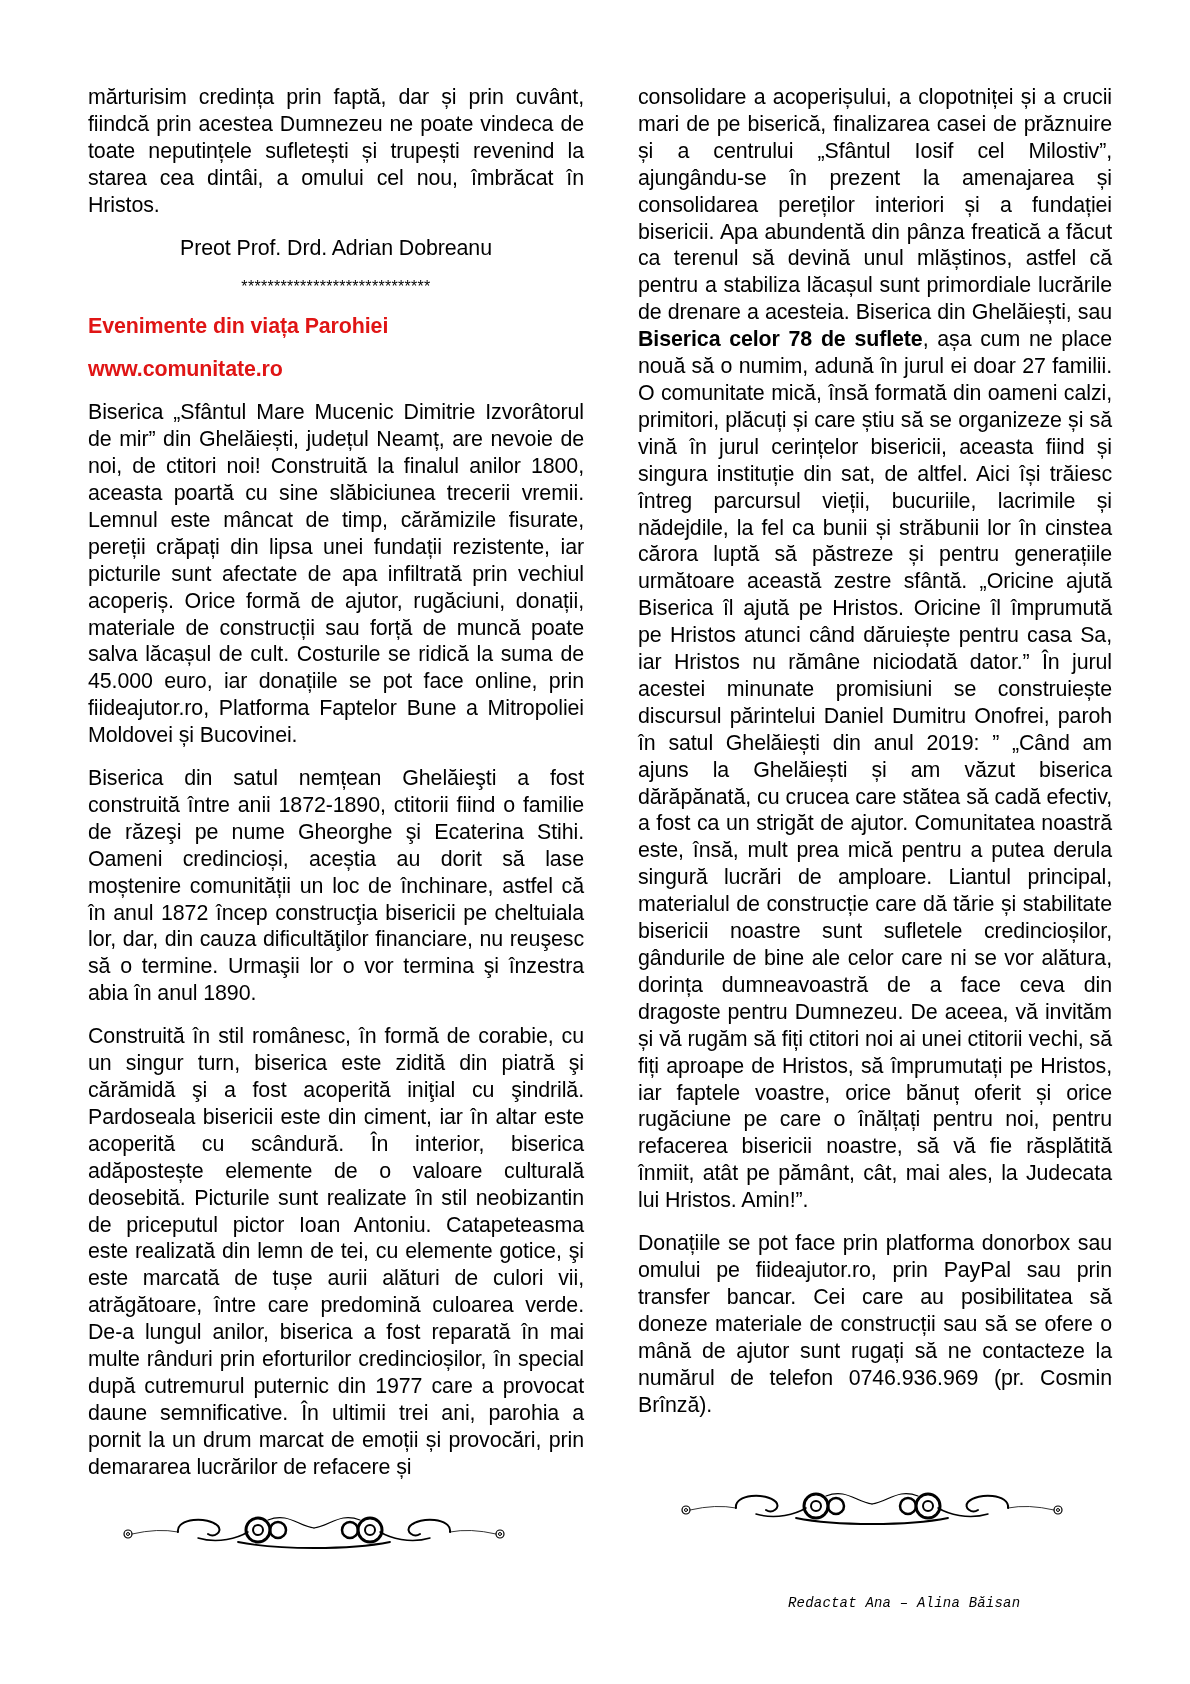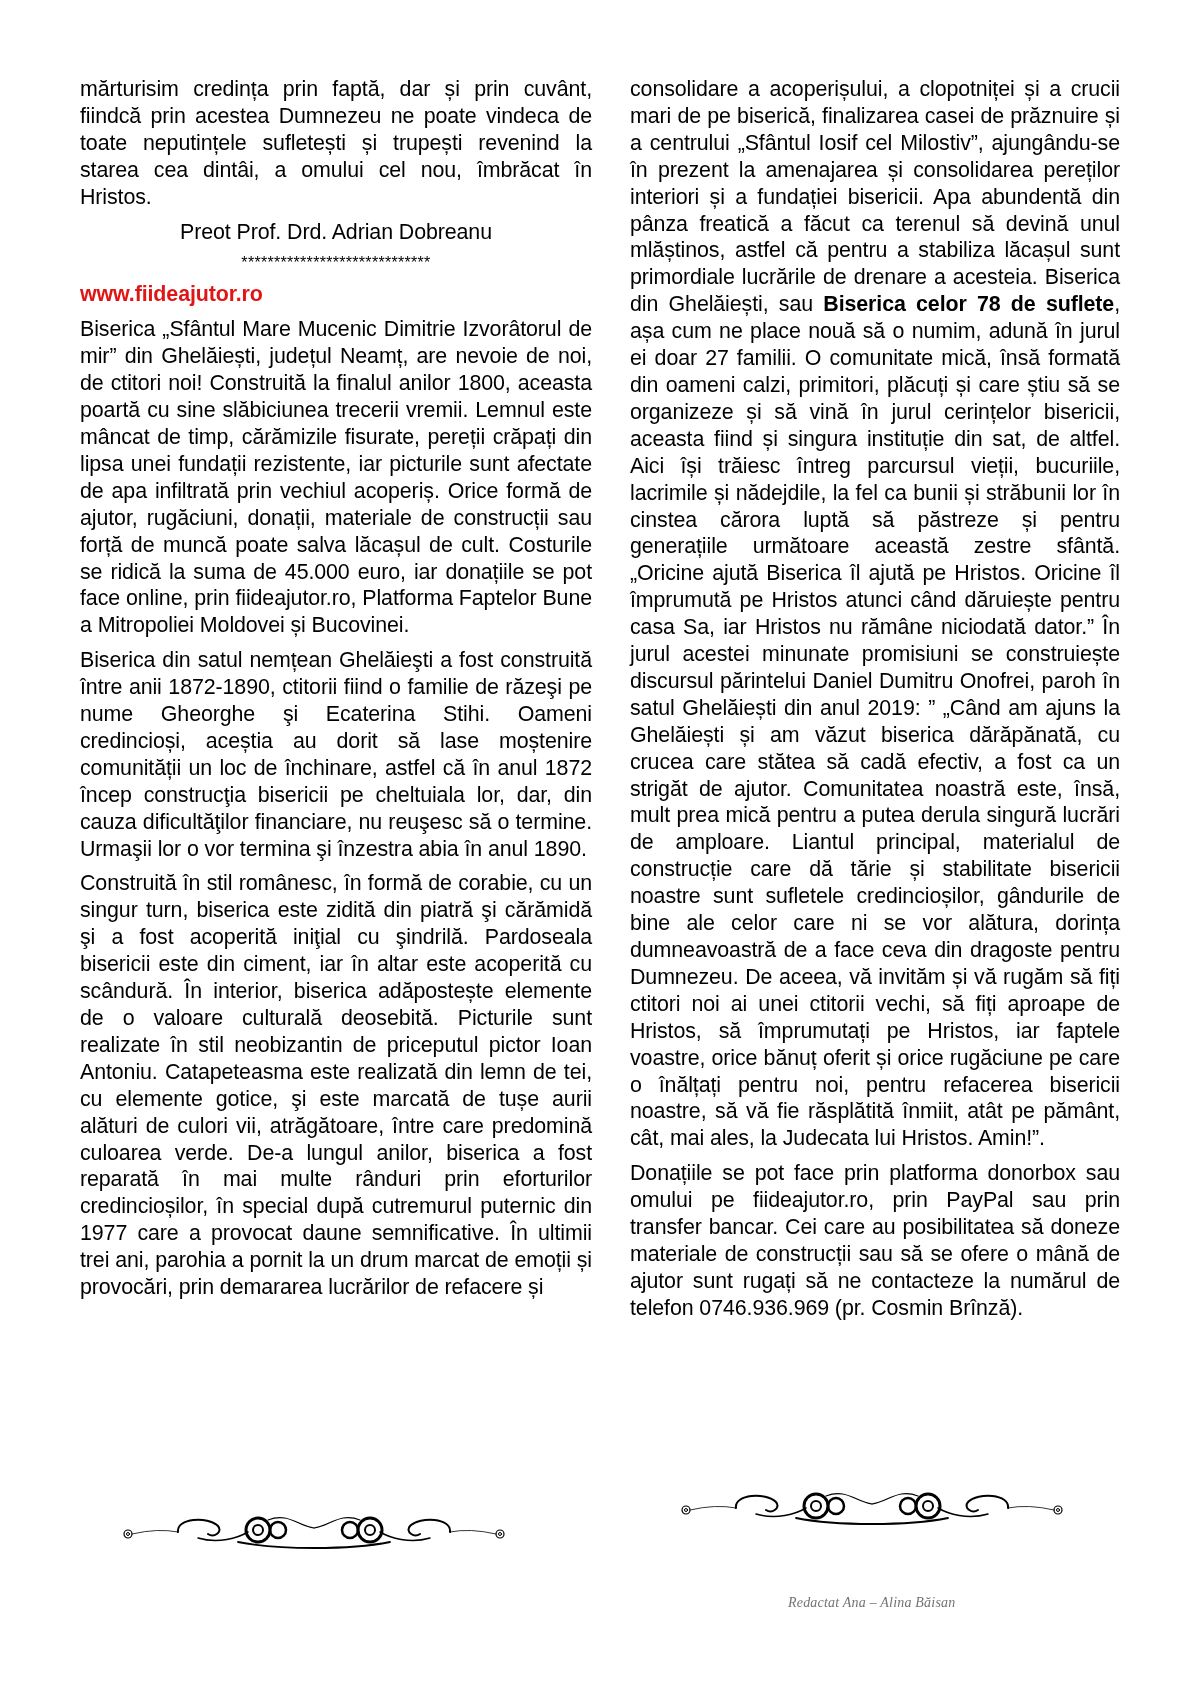--- a/index.html
+++ b/index.html
@@ -7,44 +7,45 @@
   .col {
     position: absolute;
     top: 68px;
     font-family: "Liberation Sans", sans-serif;
     font-size: 21.4px;
     line-height: 26.9px;
     color: #000;
     text-align: justify;
     letter-spacing: -0.1px;
   }
-  .col p { margin: 8px; }
+  .col p { margin: 16px; }
   #col-left { left: 72px; width: 528px; }
   #col-right { left: 622px; width: 506px; }
   .signature { text-align: center; }
   .separator { text-align: center; font-size: 16px; line-height: 20px; letter-spacing: 0.3px; }
   .red { color: #e01515; font-weight: bold; text-align: left; }
   .red.italic { font-style: italic; text-align: justify; text-align-last: left; }
   .ornament { position: absolute; }
   #ornament-left { left: 118px; top: 1508px; width: 392px; height: 44px; }
   #ornament-right { left: 676px; top: 1484px; width: 392px; height: 44px; }
   .footer {
     position: absolute; left: 788px; top: 1595px;
-    font-family: Liberation Serif, serif; font-style: italic;
-    font-size: 14px; color: #737373; letter-spacing: 0.2px;
+    font-family: Liberation Mono, monospace; font-style: italic;
+    font-size: 14px; color: #000000; letter-spacing: 0.2px;
   }
 </style>
 </head>
 <body>
 
 <div id="col-left" class="col">
   <p>mărturisim credința prin faptă, dar și prin cuvânt, fiindcă prin acestea Dumnezeu ne poate vindeca de toate neputințele sufletești și trupești revenind la starea cea dintâi, a omului cel nou, îmbrăcat în Hristos.</p>
   <p class="signature">Preot Prof. Drd. Adrian Dobreanu</p>
   <p class="separator">*****************************</p>
-  <p class="red">www.fiideajutor.ro</p>
+  <p class="red">Evenimente din viața Parohiei</p>
+  <p class="red">www.comunitate.ro</p>
   <p>Biserica „Sfântul Mare Mucenic Dimitrie Izvorâtorul de mir” din Ghelăiești, județul Neamț, are nevoie de noi, de ctitori noi! Construită la finalul anilor 1800, aceasta poartă cu sine slăbiciunea trecerii vremii. Lemnul este mâncat de timp, cărămizile fisurate, pereții crăpați din lipsa unei fundații rezistente, iar picturile sunt afectate de apa infiltrată prin vechiul acoperiș. Orice formă de ajutor, rugăciuni, donații, materiale de construcții sau forță de muncă poate salva lăcașul de cult. Costurile se ridică la suma de 45.000 euro, iar donațiile se pot face online, prin fiideajutor.ro, Platforma Faptelor Bune a Mitropoliei Moldovei și Bucovinei.</p>
   <p>Biserica din satul nemțean Ghelăieşti a fost construită între anii 1872-1890, ctitorii fiind o familie de răzeşi pe nume Gheorghe şi Ecaterina Stihi. Oameni credincioși, aceștia au dorit să lase moștenire comunității un loc de închinare, astfel că în anul 1872 încep construcţia bisericii pe cheltuiala lor, dar, din cauza dificultăţilor financiare, nu reuşesc să o termine. Urmaşii lor o vor termina şi înzestra abia în anul 1890.</p>
   <p class="last-line-left">Construită în stil românesc, în formă de corabie, cu un singur turn, biserica este zidită din piatră şi cărămidă şi a fost acoperită iniţial cu şindrilă. Pardoseala bisericii este din ciment, iar în altar este acoperită cu scândură. În interior, biserica adăpostește elemente de o valoare culturală deosebită. Picturile sunt realizate în stil neobizantin de priceputul pictor Ioan Antoniu. Catapeteasma este realizată din lemn de tei, cu elemente gotice, şi este marcată de tușe aurii alături de culori vii, atrăgătoare, între care predomină culoarea verde. De-a lungul anilor, biserica a fost reparată în mai multe rânduri prin eforturilor credincioșilor, în special după cutremurul puternic din 1977 care a provocat daune semnificative. În ultimii trei ani, parohia a pornit la un drum marcat de emoții și provocări, prin demararea lucrărilor de refacere și</p>
 </div>
 
 <div id="col-right" class="col">
   <p><span>consolidare a acoperișului, a clopotniței și a crucii mari de pe biserică, finalizarea casei de prăznuire și a centrului „Sfântul Iosif cel Milostiv”, ajungându-se în prezent la amenajarea și consolidarea pereților interiori și a fundației bisericii. Apa abundentă din pânza freatică a făcut ca terenul să devină unul mlăștinos, astfel că pentru a stabiliza lăcașul sunt primordiale lucrările de drenare a acesteia. Biserica din Ghelăiești, sau </span><b>Biserica celor 78 de suflete</b><span>, așa cum ne place nouă să o numim, adună în jurul ei doar 27 familii. O comunitate mică, însă formată din oameni calzi, primitori, plăcuți și care știu să se organizeze și să vină în jurul cerințelor bisericii, aceasta fiind și singura instituție din sat, de altfel. Aici își trăiesc întreg parcursul vieții, bucuriile, lacrimile și nădejdile, la fel ca bunii și străbunii lor în cinstea cărora luptă să păstreze și pentru generațiile următoare această zestre sfântă. „Oricine ajută Biserica îl ajută pe Hristos. Oricine îl împrumută pe Hristos atunci când dăruiește pentru casa Sa, iar Hristos nu rămâne niciodată dator.” În jurul acestei minunate promisiuni se construiește discursul părintelui Daniel Dumitru Onofrei, paroh în satul Ghelăiești din anul 2019: ” „Când am ajuns la Ghelăiești și am văzut biserica dărăpănată, cu crucea care stătea să cadă efectiv, a fost ca un strigăt de ajutor. Comunitatea noastră este, însă, mult prea mică pentru a putea derula singură lucrări de amploare. Liantul principal, materialul de construcție care dă tărie și stabilitate bisericii noastre sunt sufletele credincioșilor, gândurile de bine ale celor care ni se vor alătura, dorința dumneavoastră de a face ceva din dragoste pentru Dumnezeu. De aceea, vă invităm și vă rugăm să fiți ctitori noi ai unei ctitorii vechi, să fiți aproape de Hristos, să împrumutați pe Hristos, iar faptele voastre, orice bănuț oferit și orice rugăciune pe care o înălțați pentru noi, pentru refacerea bisericii noastre, să vă fie răsplătită înmiit, atât pe pământ, cât, mai ales, la Judecata lui Hristos. Amin!”.</span></p>
   <p>Donațiile se pot face prin platforma donorbox sau omului pe fiideajutor.ro, prin PayPal sau prin transfer bancar. Cei care au posibilitatea să doneze materiale de construcții sau să se ofere o mână de ajutor sunt rugați să ne contacteze la numărul de telefon 0746.936.969 (pr. Cosmin Brînză).</p>
 </div>
 

